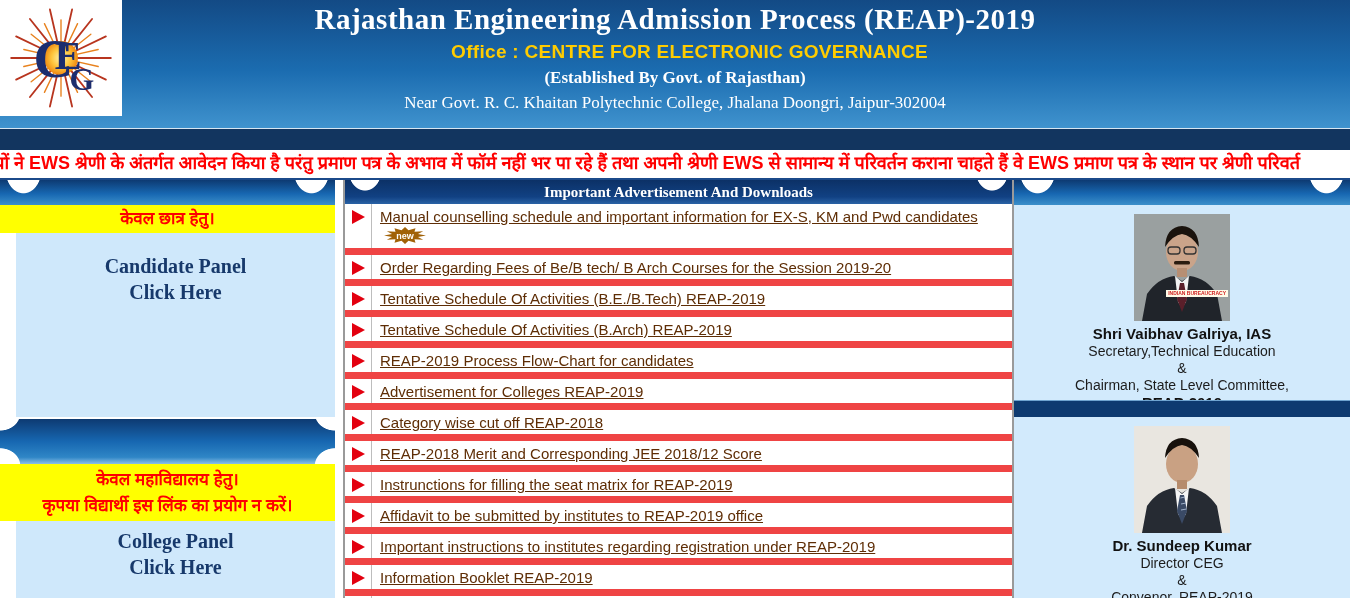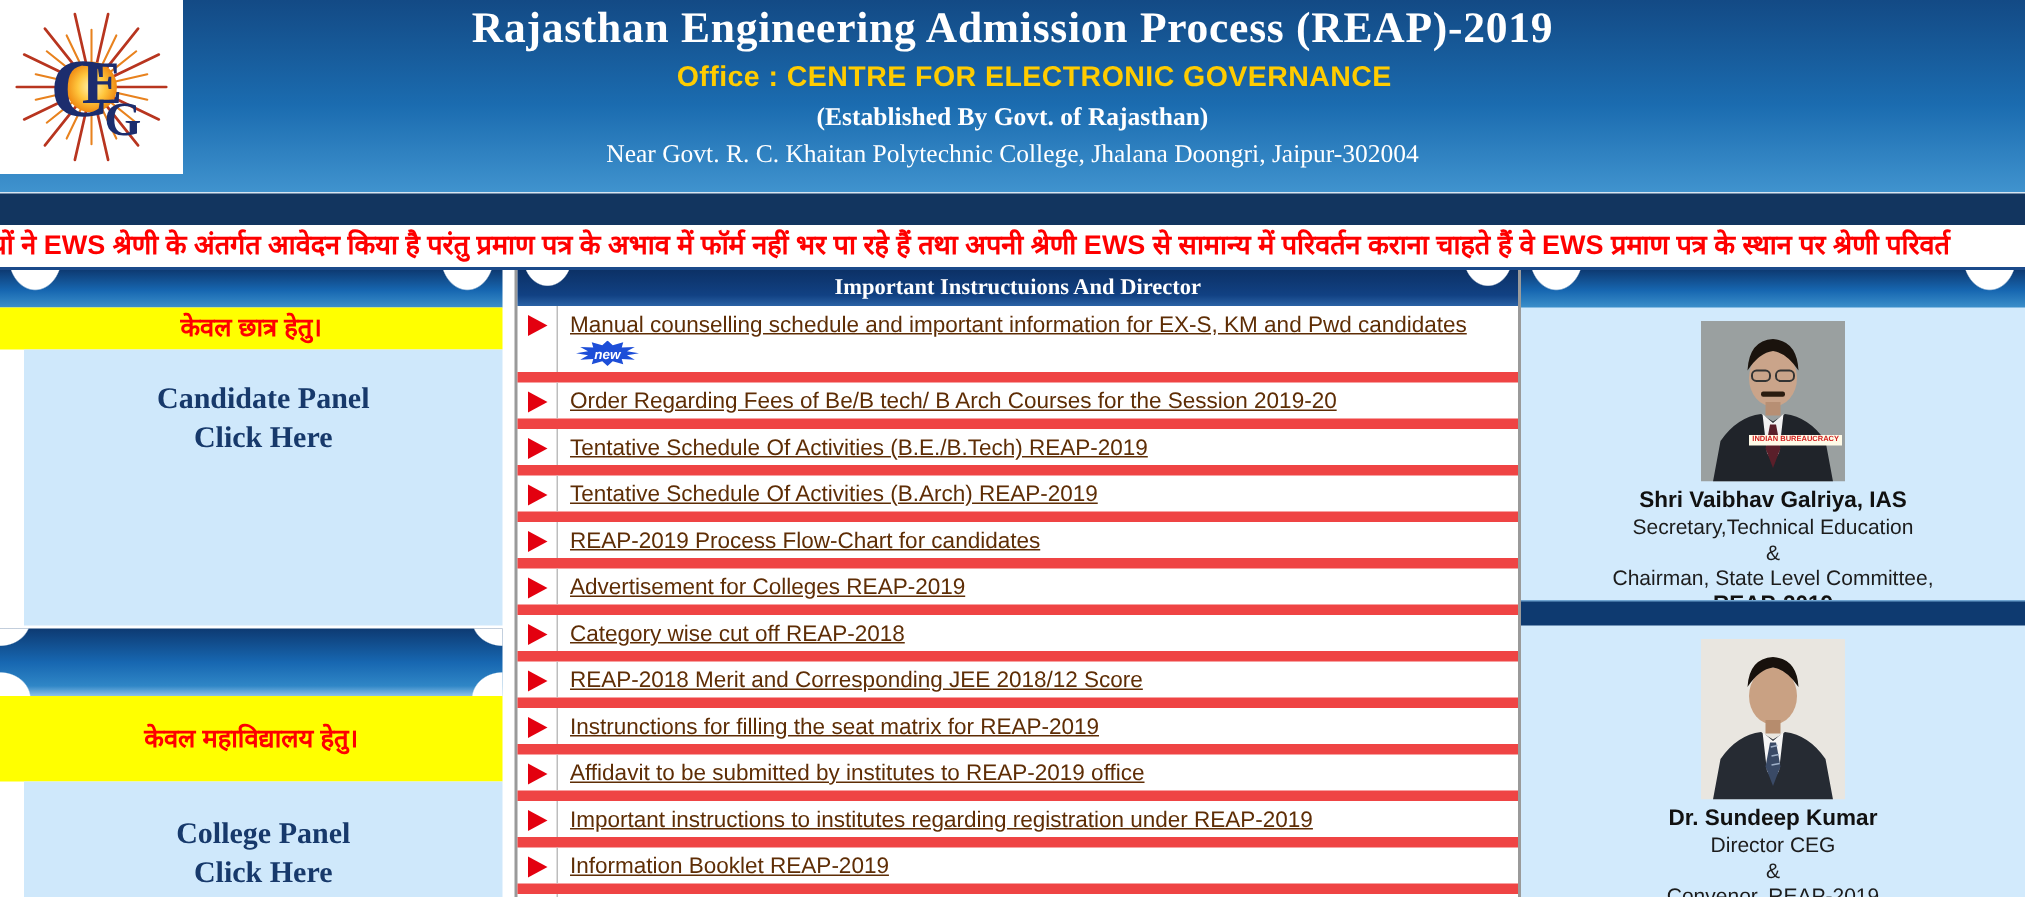--- a/index.html
+++ b/index.html
@@ -55,21 +55,21 @@
       linear-gradient(180deg,#0d3a72 0%, #1767b1 50%, #2f86c6 85%, #8cc0e6 100%);
   }
 
   .yellow-bar {
     background:#ffff00; min-height:28px; display:flex; flex-direction:column;
     justify-content:center; text-align:center;
   }
   .yellow-bar div { font-size:17px; font-weight:bold; color:#fe0000; line-height:26px; }
   .panel-box { background:#cfe8fb;margin-left:16px; }
   .panel-box.first { height:184px; padding-top:20px; }
-  .panel-box.second { height:77px; padding-top:22px; }
+  .panel-box.second { height:77px; padding-top:7px; }
   .panel-link {
     text-align:center; font-family:"Liberation Serif", serif; font-weight:bold;
     font-size:20px; color:#17396b; line-height:26px; cursor:pointer;
   }
 
   
   .dl-header {
     height:24px; color:#fff; font-family:"Liberation Serif", serif; font-weight:bold;
     font-size:15px; display:flex; align-items:center; justify-content:center;
     background:
@@ -82,23 +82,22 @@
   .bullet {
     margin-top:6px; width:0; height:0;
     border-top:7px solid transparent; border-bottom:7px solid transparent;
     border-left:13px solid #e3000f;
   }
   .cell-link { padding:3px 8px 2px; }
   .dl-link { font-size:15px; color:#5e2d05; text-decoration:underline; line-height:19px; cursor:pointer; }
   .badge {
     display:none; margin:1px 0 2px 4px; width:42px; height:17px;
     align-items:center; justify-content:center;
-    background:#1d4ed8; color:#fff; font-size:9px; font-weight:bold;
+    background:#a16207; color:#fff; font-size:9px; font-weight:bold;
     clip-path:polygon(100% 50%,80.9% 58.3%,93.3% 75%,72.6% 72.6%,75% 93.3%,58.3% 80.9%,50% 100%,41.7% 80.9%,25% 93.3%,27.4% 72.6%,6.7% 75%,19.1% 58.3%,0% 50%,19.1% 41.7%,6.7% 25%,27.4% 27.4%,25% 6.7%,41.7% 19.1%,50% 0%,58.3% 19.1%,75% 6.7%,72.6% 27.4%,93.3% 25%,80.9% 41.7%);
-    font-style:italic;
   }
   .badge.show { display:flex; }
 
   
   .official-section { text-align:center; overflow:hidden; }
   .official-section.first { height:195px; }
   .official-section.second { flex:1; }
   .photo-frame { width:96px; height:107px; margin:9px auto 4px; position:relative; }
   .photo-frame svg { display:block; }
   .watermark {
@@ -184,31 +183,32 @@
       </div>
       <div class="panel-box first">
         <div class="panel-link">
           <div>Candidate Panel</div>
           <div>Click Here</div>
         </div>
       </div>
       <div class="ribbon-bar"></div>
       <div class="yellow-bar" style="min-height:57px;">
         <div>केवल महाविद्यालय हेतु।</div>
+        <div>कृपया विद्यार्थी इस लिंक का प्रयोग न करें।</div>
       </div>
       <div class="panel-box second">
         <div class="panel-link">
           <div>College Panel</div>
           <div>Click Here</div>
         </div>
       </div>
     </div>
 
     <div class="col-center">
-      <div class="dl-header">Important Instructuions And Director</div>
+      <div class="dl-header">Important Advertisement And Downloads</div>
       <div>
   <div class="dl-row">
     <div class="cell-bullet">
       <span class="bullet"></span>
     </div>
     <div class="cell-link">
       <a class="dl-link">Manual counselling schedule and important information for EX-S, KM and Pwd candidates</a>
       <span class="badge show">new</span>
     </div>
   </div>

